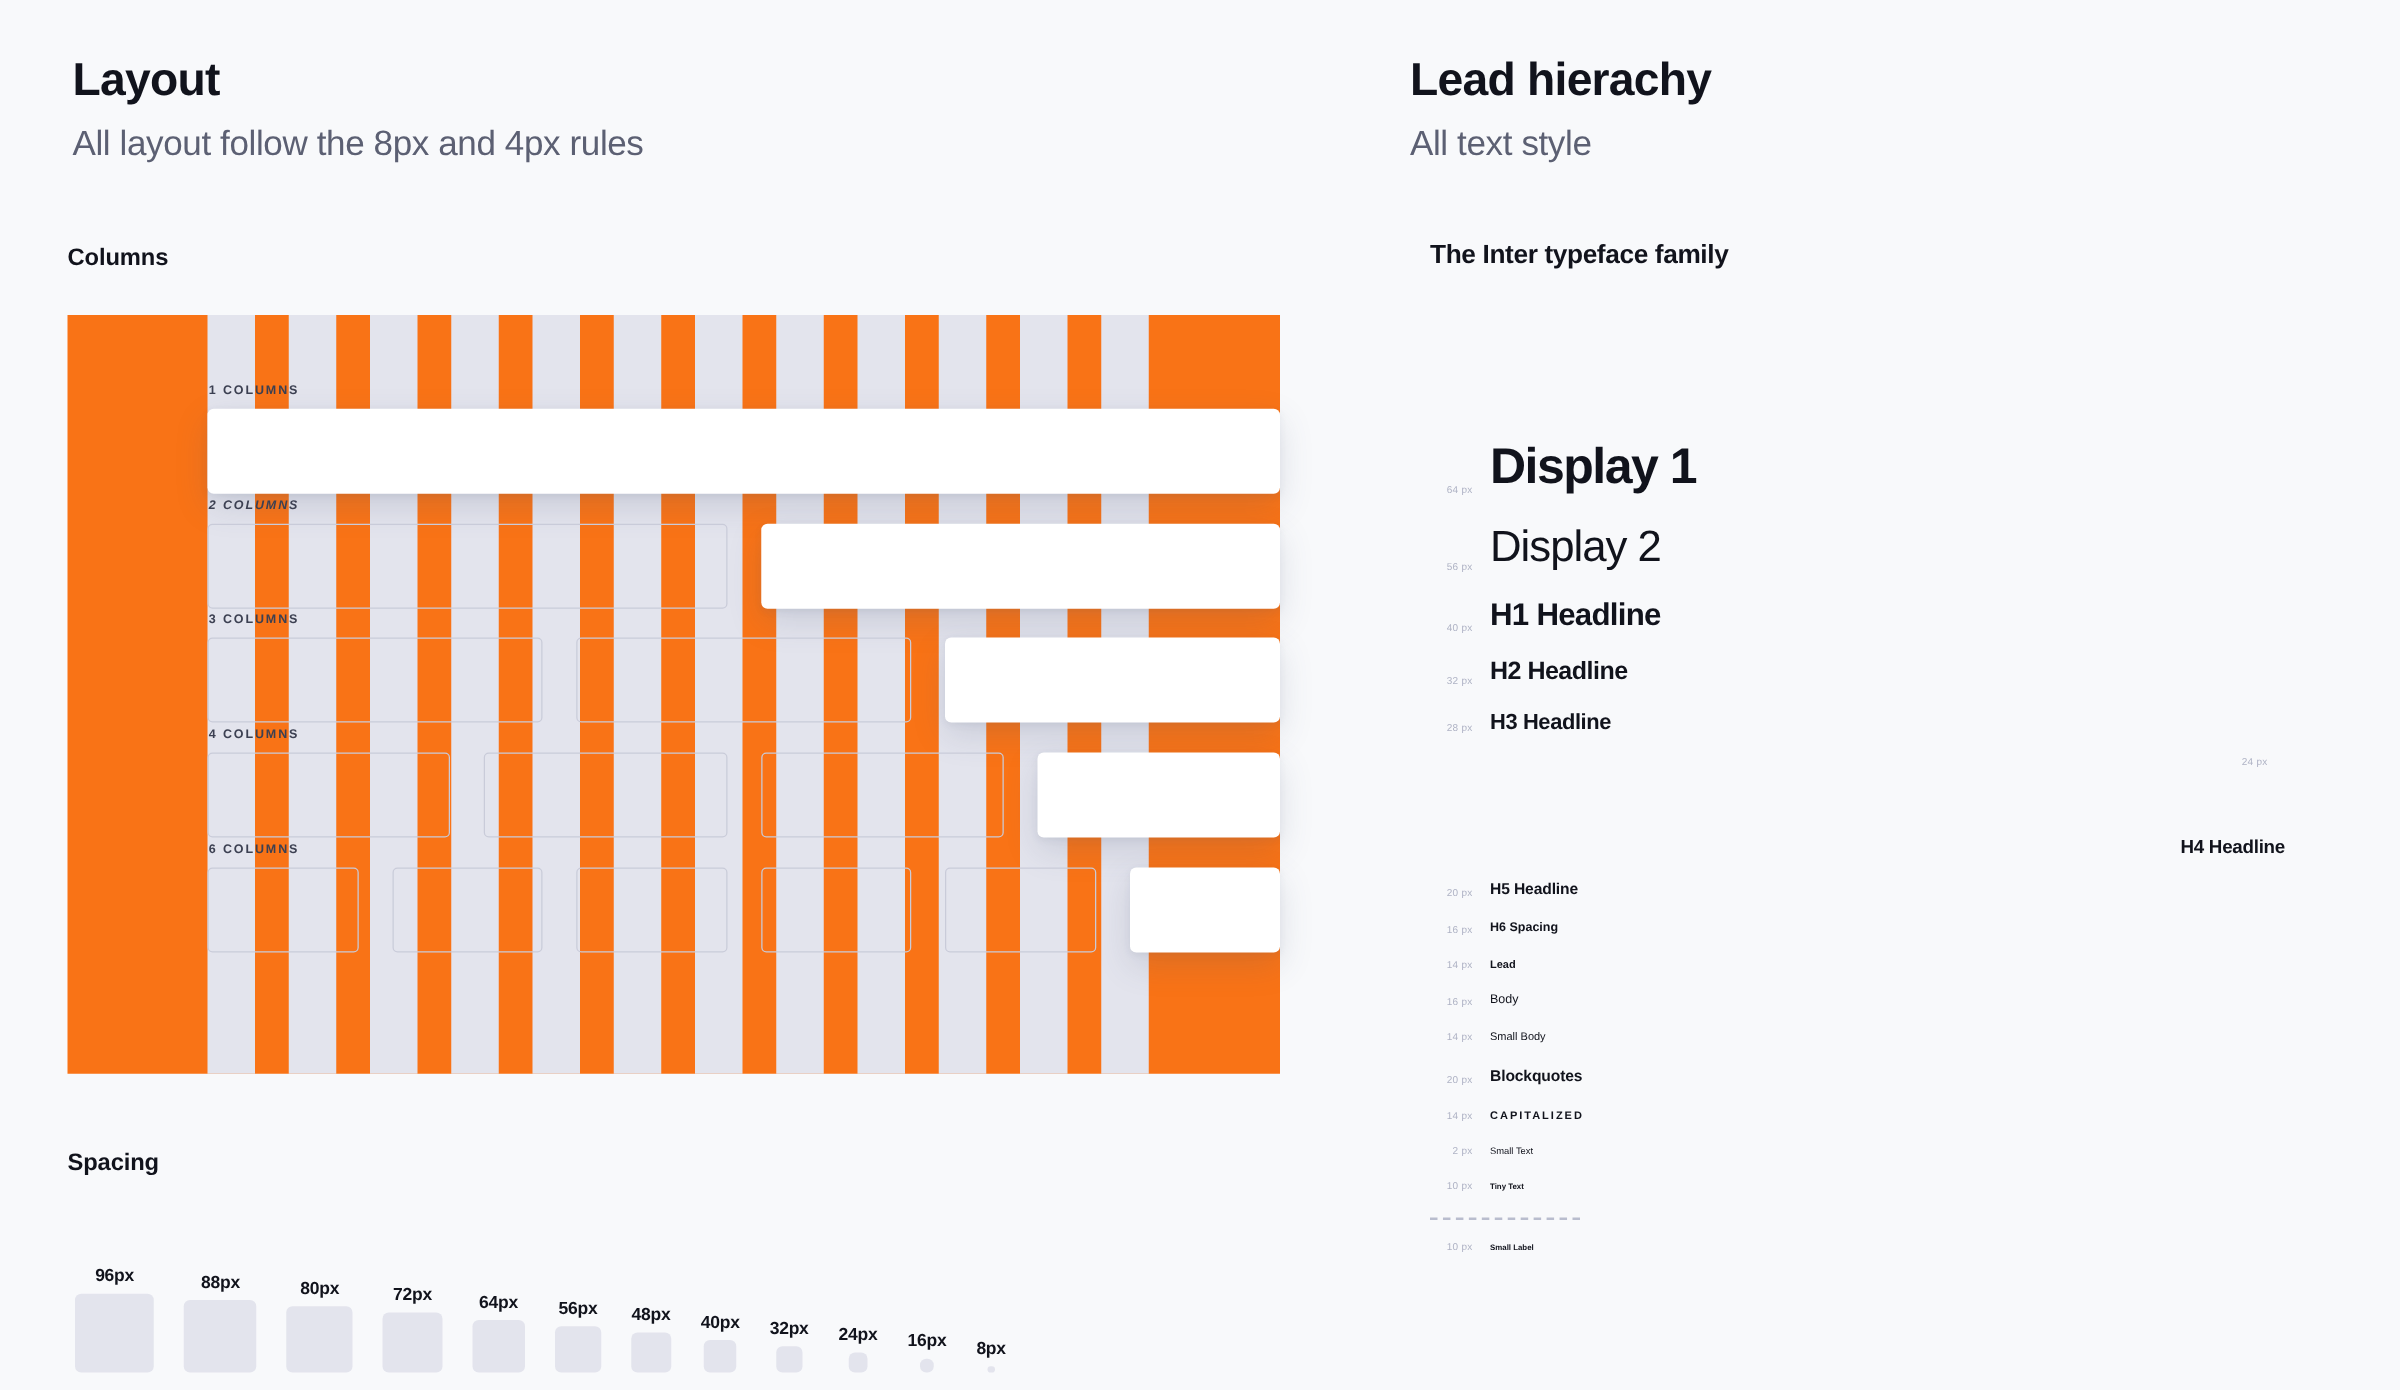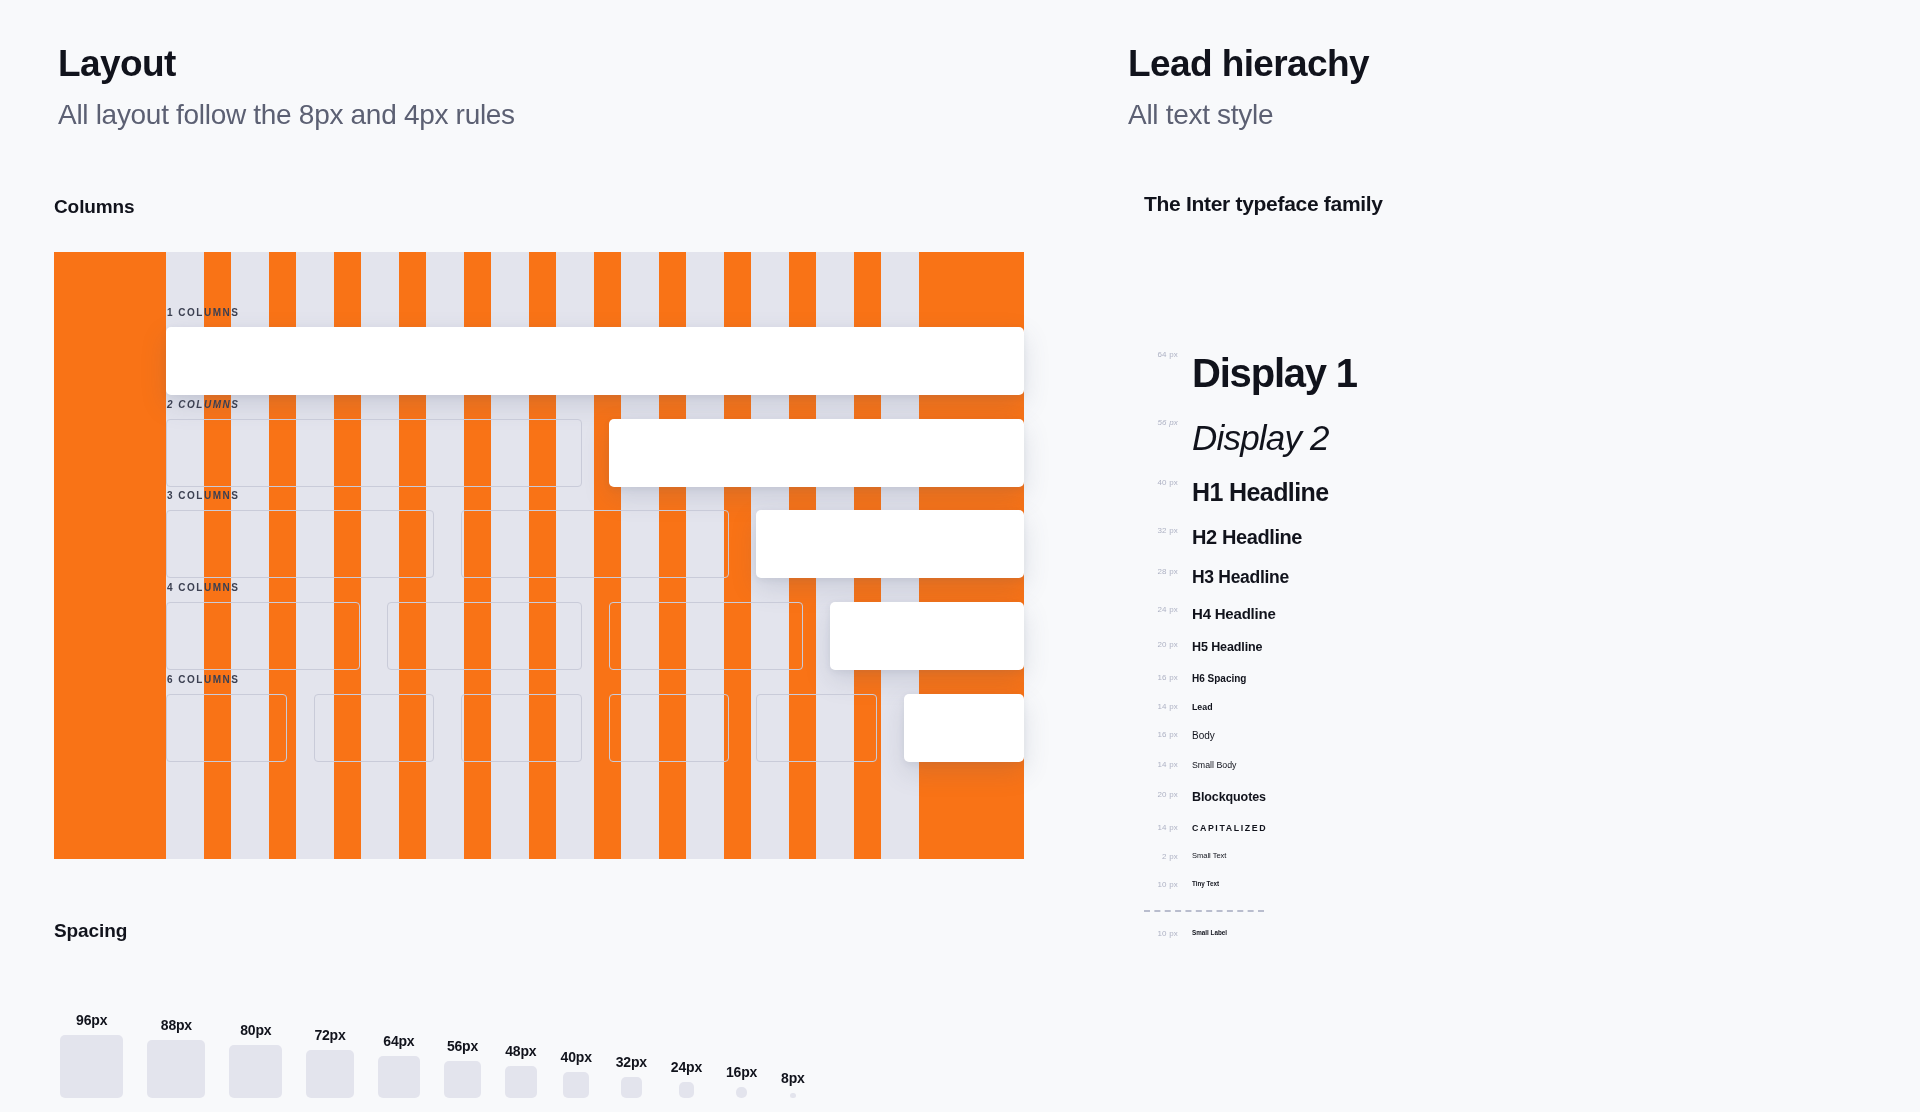--- a/index.html
+++ b/index.html
@@ -191,21 +191,21 @@
   }
 
   .type-scale {
     position: absolute;
     left: 0;
     top: 320px;
     width: 700px;
   }
   .type-row {
     display: flex;
-    align-items: flex-start;
+    align-items: flex-end;
     width: 100%;
   }
   .type-size {
     width: 64px;
     flex: 0 0 64px;
     text-align: right;
     padding-right: 14px;
     box-sizing: border-box;
     font-size: 8px;
     color: #aeb2c4;
@@ -380,37 +380,37 @@
     </div>
 
     <div class="typeface-name">The Inter typeface family</div>
 
 
     <div class="type-scale">
         <div class="type-row" style="margin-top: 30px;">
           <div class="type-size">64 px</div>
           <div class="type-sample t-display1">Display 1</div>
         </div>
-        <div class="type-row" style="margin-top: 22px; font-style: italic;">
+        <div class="type-row" style="margin-top: 22px;">
           <div class="type-size">56 px</div>
           <div class="type-sample t-display2">Display 2</div>
         </div>
         <div class="type-row" style="margin-top: 20px;">
           <div class="type-size">40 px</div>
           <div class="type-sample t-h1">H1 Headline</div>
         </div>
         <div class="type-row" style="margin-top: 19px;">
           <div class="type-size">32 px</div>
           <div class="type-sample t-h2">H2 Headline</div>
         </div>
         <div class="type-row" style="margin-top: 18px;">
           <div class="type-size">28 px</div>
           <div class="type-sample t-h3">H3 Headline</div>
         </div>
-        <div class="type-row" style="margin-top: 18px;">
+        <div class="type-row" style="margin-top: 18px; flex-direction: column;">
           <div class="type-size">24 px</div>
           <div class="type-sample t-h4">H4 Headline</div>
         </div>
         <div class="type-row" style="margin-top: 18px;">
           <div class="type-size">20 px</div>
           <div class="type-sample t-h5">H5 Headline</div>
         </div>
         <div class="type-row" style="margin-top: 18px;">
           <div class="type-size">16 px</div>
           <div class="type-sample t-h6">H6 Spacing</div>

